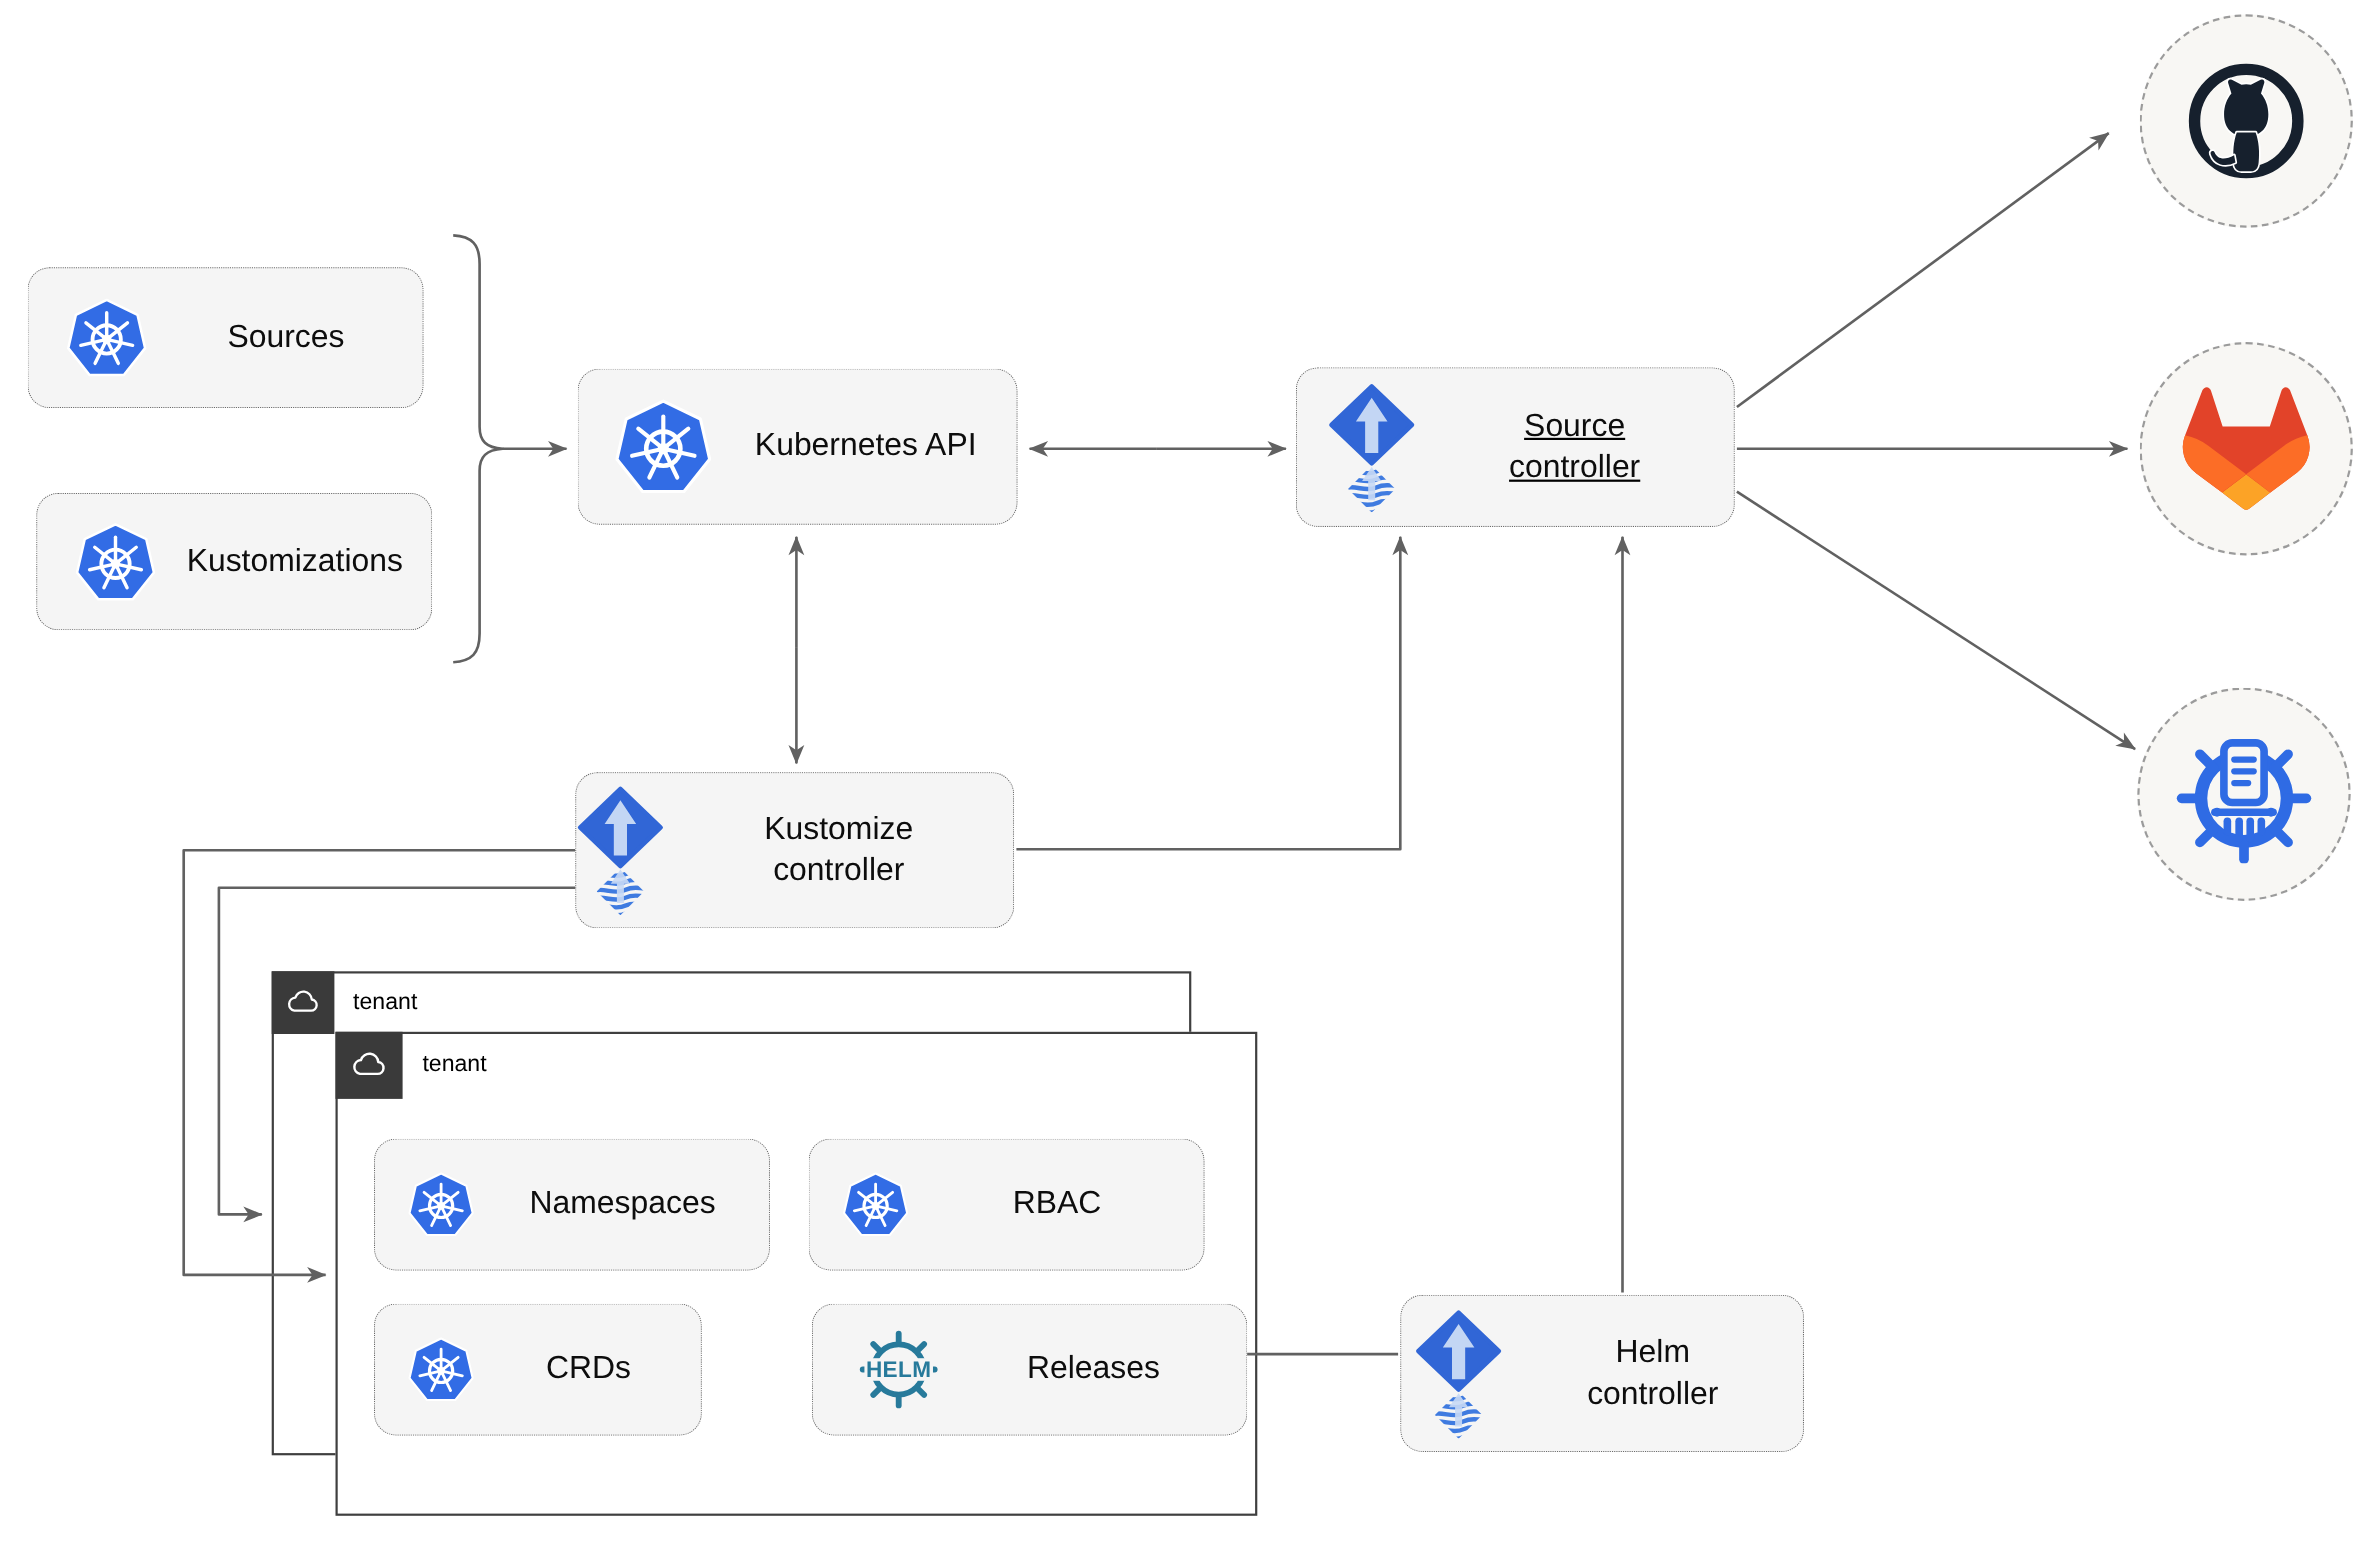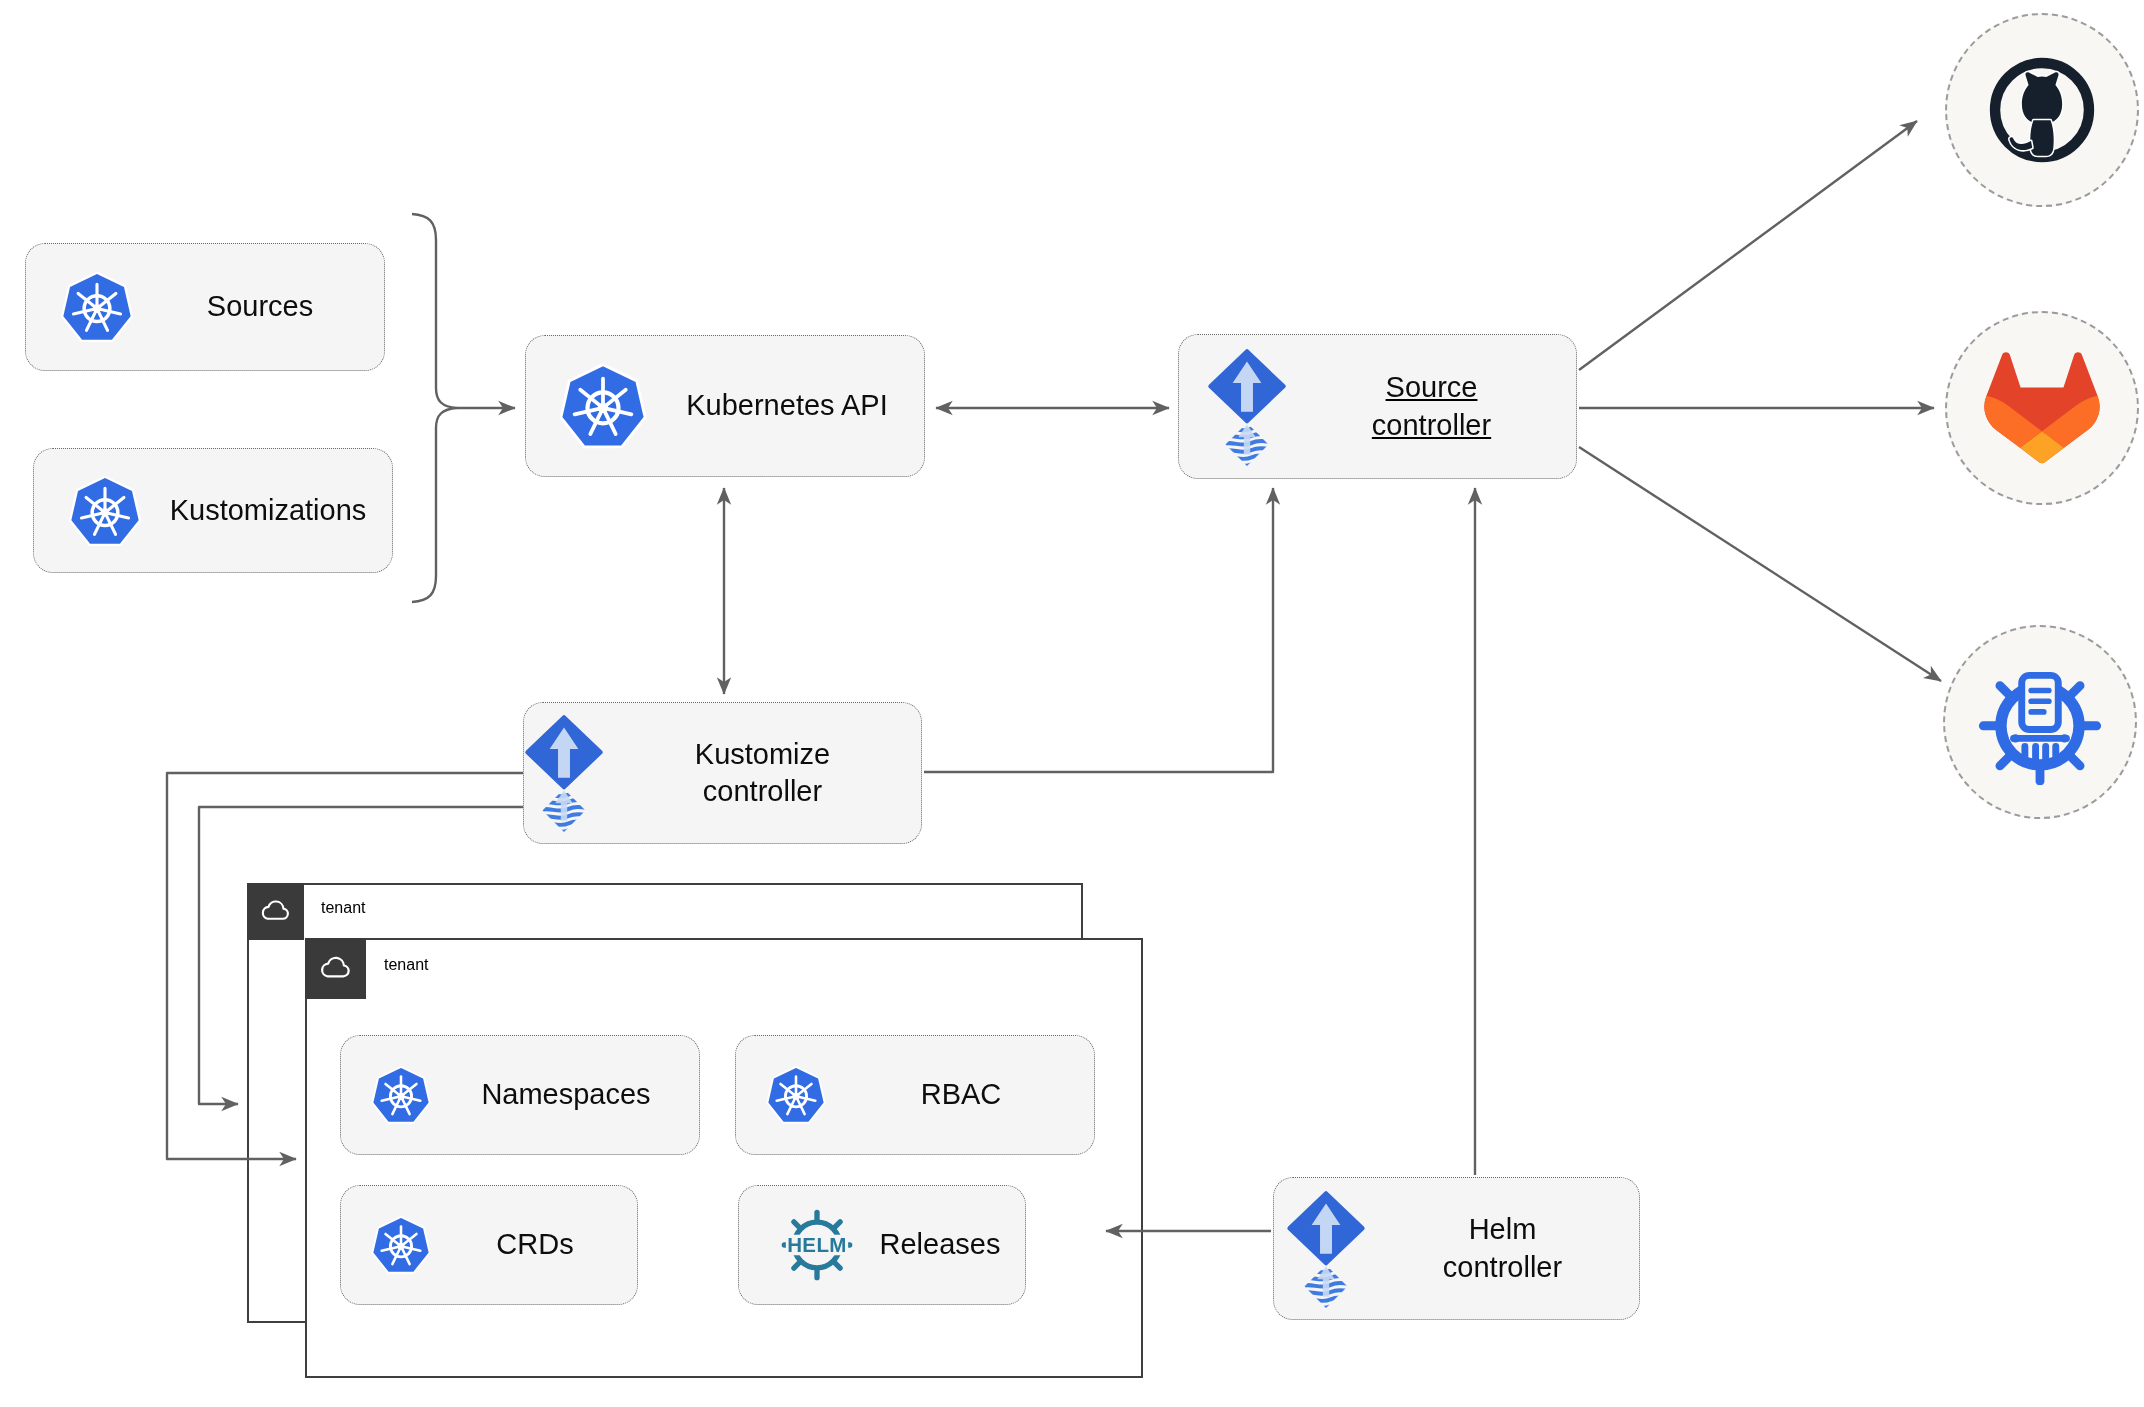--- a/index.html
+++ b/index.html
@@ -8,21 +8,21 @@
   
   .node{position:absolute;background:#F5F5F5;border:1.6px dotted #696969;border-radius:20px;
         display:flex;align-items:center;box-sizing:border-box;z-index:5;}
   .node-label{flex:1;text-align:center;font-size:29px;color:#0d0d0d;line-height:1.28;}
   .narrow{max-width:190px;margin:0 auto;}
   .icon{flex:0 0 auto;}
   
   .tenant{position:absolute;background:#ffffff;border:2.5px solid #3f3f3f;box-sizing:border-box;}
   .tenant-header{position:absolute;left:-2.5px;top:-2.5px;background:#3a3a3a;
                  display:flex;align-items:center;justify-content:center;}
-  .tenant-label{position:absolute;font-size:16px;color:#000;}
+  .tenant-label{position:absolute;font-size:21px;color:#000;}
   
   .ext-circle{position:absolute;width:194px;height:194px;border-radius:50%;
               border:2.5px dashed #9b9b9b;background:#F8F7F4;box-sizing:border-box;
               display:flex;align-items:center;justify-content:center;z-index:5;}
   #connectors{position:absolute;left:0;top:0;z-index:4;pointer-events:none;}
   #defs-holder{position:absolute;width:0;height:0;overflow:hidden;}
 </style>
 </head>
 <body>
 
@@ -242,21 +242,21 @@
     <div class="node-label">RBAC</div>
   </div>
 
   <div class="node" style="left:340px;top:1185px;width:298px;height:120px;padding-left:28px;">
     <svg class="icon" width="64" height="64">
         <use href="#sym-k8s"></use>
       </svg>
     <div class="node-label">CRDs</div>
   </div>
 
-  <div class="node" style="left:738px;top:1185px;width:288px;height:120px;padding-left:40px;">
+  <div class="node" style="left:738px;top:1185px;width:396px;height:120px;padding-left:40px;">
     <svg class="icon" width="76" height="76">
         <use href="#sym-helm"></use>
       </svg>
     <div class="node-label">Releases</div>
   </div>
 
   <div class="ext-circle" style="left:1945px;top:13px;">
     <svg width="122" height="122">
         <use href="#sym-github"></use>
       </svg>

